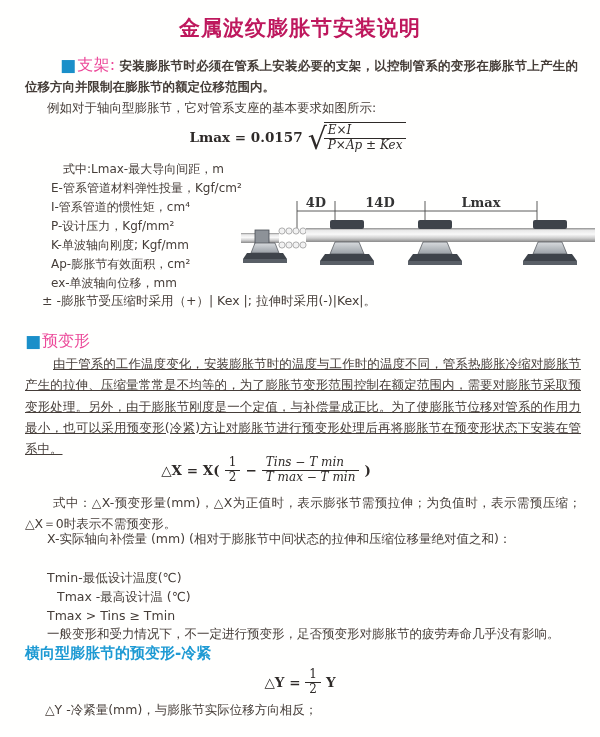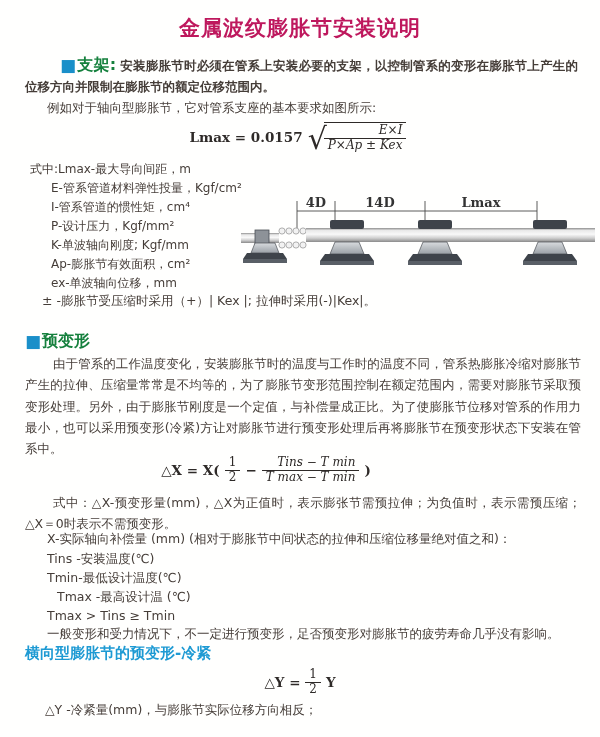--- a/index.html
+++ b/index.html
@@ -8,37 +8,37 @@
     font-family:"DejaVu Sans","Liberation Sans",sans-serif;
     color:#453d38;
   }
   .abs{position:absolute;}
   .doc-title{
     top:14px;left:0;width:100%;text-align:center;
     font-size:21px;font-weight:bold;color:#be185d;letter-spacing:1px;
   }
   
   .sec-bullet{color:#1a8fc9;font-size:17px;vertical-align:-1px;margin-right:1px;}
-  .sec-title{color:#15803d;font-size:16px;font-weight:bold;}
+  .sec-title{color:#ec4899;font-size:16px;font-weight:normal;}
   .sub-title{color:#1e9ad3;font-size:15px;font-weight:bold;}
   .body-txt{font-size:12.5px;line-height:21px;color:#453d38;text-align:right;}
   .bold{font-weight:600;}
   .para{ text-align:justify;}
   
   .formula{font-family:"DejaVu Serif","Liberation Serif",serif;color:#2e2a28;}
   .f-bold{font-weight:bold;font-size:13.5px;}
-  .frac{display:inline-block;text-align:right;vertical-align:middle;font-size:12px;line-height:1.15;}
+  .frac{display:inline-block;text-align:left;vertical-align:middle;font-size:12px;line-height:1.15;}
   .frac .num{display:block;border-bottom:1px solid #2e2a28;padding:0 4px;}
   .frac .den{display:block;padding:0 4px;}
   .ital{font-style:italic;}
   .radical{font-size:30px;font-weight:normal;vertical-align:middle;line-height:0;display:inline-block;transform:translateY(2px);}
   .radicand{display:inline-block;border-top:1.4px solid #2e2a28;vertical-align:middle;margin-left:-3px;padding-top:1px;}
   
   .def-list div{height:19px;font-size:12px;padding-left:21px;white-space:nowrap;}
-  .def-list div:first-child{padding-left:0;}
+  .def-list div:first-child{padding-left:0;margin-left:33px;}
   .line{white-space:nowrap;font-size:12.5px;}
   .dim-label{font-family:"DejaVu Serif","Liberation Serif",serif;font-weight:bold;font-size:13px;fill:#333;}
 </style>
 </head>
 <body>
 
 <div class="page">
 
   <div class="abs doc-title">金属波纹膨胀节安装说明</div>
 
@@ -131,35 +131,34 @@
       <polygon points="303,56 327,56 332,68 298,68" fill="url(#saddleGrad)" stroke="#4a4f55" stroke-width="0.7"></polygon>
       <polygon points="293,68 337,68 342,75 288,75" fill="#3e434a"></polygon>
       <rect x="288" y="75" width="54" height="4" fill="#595f66"></rect>
     </g>
   </svg>
 
   <div class="abs" style="top:331px;left:25px;">
     <span class="sec-bullet">■</span><span class="sec-title">预变形</span>
   </div>
 
-  <div class="abs body-txt para" style="top:353px;left:25px;width:556px;text-indent:28px;line-height:21.3px;">由于管系的工作温度变化，安装膨胀节时的温度与工作时的温度不同，管系热膨胀冷缩对膨胀节产生的拉伸、压缩量常常是不均等的，为了膨胀节变形范围控制在额定范围内，需要对膨胀节采取预变形处理。另外，由于膨胀节刚度是一个定值，与补偿量成正比。为了使膨胀节位移对管系的作用力最小，也可以采用预变形(冷紧)方让对膨胀节进行预变形处理后再将膨胀节在预变形状态下安装在管系中。</div>
+  <div class="abs body-txt para" style="top:353px;left:25px;width:556px;text-indent:28px;line-height:21.3px;text-decoration:underline;">由于管系的工作温度变化，安装膨胀节时的温度与工作时的温度不同，管系热膨胀冷缩对膨胀节产生的拉伸、压缩量常常是不均等的，为了膨胀节变形范围控制在额定范围内，需要对膨胀节采取预变形处理。另外，由于膨胀节刚度是一个定值，与补偿量成正比。为了使膨胀节位移对管系的作用力最小，也可以采用预变形(冷紧)方让对膨胀节进行预变形处理后再将膨胀节在预变形状态下安装在管系中。</div>
 
 
   <div class="abs formula" style="top:456px;left:0;width:532px;text-align:center;">
     <span class="f-bold">△X = X(</span>
     <span class="frac"><span class="num">1</span><span class="den">2</span></span>
     <span class="f-bold">−</span>
     <span class="frac ital"><span class="num">Tins − T min</span><span class="den">T max − T min</span></span>
     <span class="f-bold">)</span>
   </div>
 
   <div class="abs body-txt para" style="top:492px;left:25px;width:556px;text-indent:28px;">式中：△X-预变形量(mm)，△X为正值时，表示膨张节需预拉伸；为负值时，表示需预压缩；△X＝0时表示不需预变形。</div>
 
   <div class="abs line" style="top:531px;left:47px;">X-实际轴向补偿量 (mm) (相对于膨胀节中间状态的拉伸和压缩位移量绝对值之和)：</div>
-  <div class="abs line" style="top:551px;left:47px;">Tins -安装温度(℃)</div>
   <div class="abs line" style="top:570px;left:47px;">Tmin-最低设计温度(℃)</div>
   <div class="abs line" style="top:589px;left:47px;margin-left:10px;">Tmax -最高设计温 (℃)</div>
   <div class="abs line" style="top:608px;left:47px;">Tmax &gt; Tins ≥ Tmin</div>
   <div class="abs line" style="top:626px;left:47px;">一般变形和受力情况下，不一定进行预变形，足否预变形对膨胀节的疲劳寿命几乎没有影响。</div>
 
   <div class="abs sub-title" style="top:644px;left:25px;">横向型膨胀节的预变形-冷紧</div>
 
   <div class="abs formula" style="top:668px;left:0;width:600px;text-align:center;">
     <span class="f-bold">△Y = </span>
     <span class="frac"><span class="num">1</span><span class="den">2</span></span>

